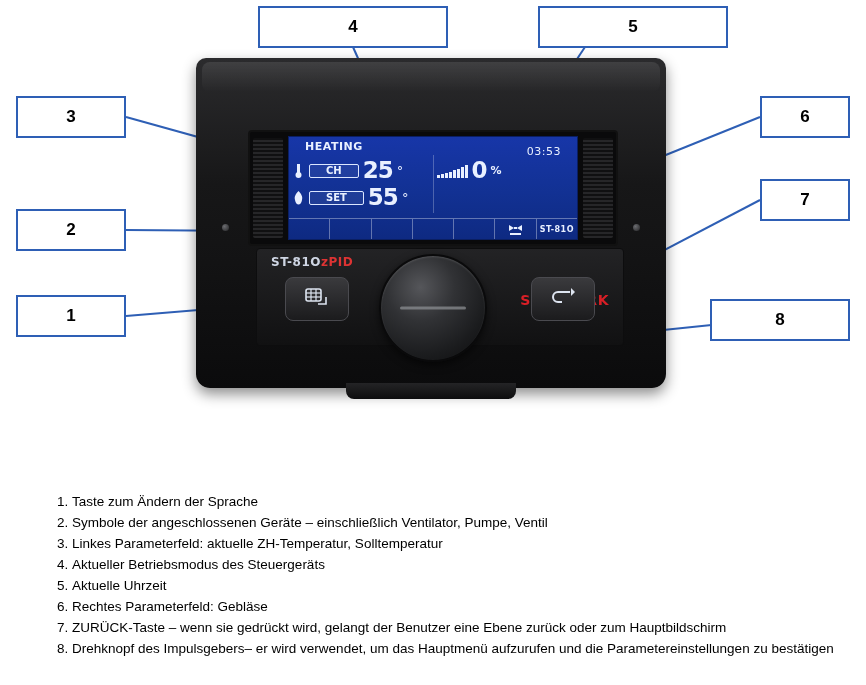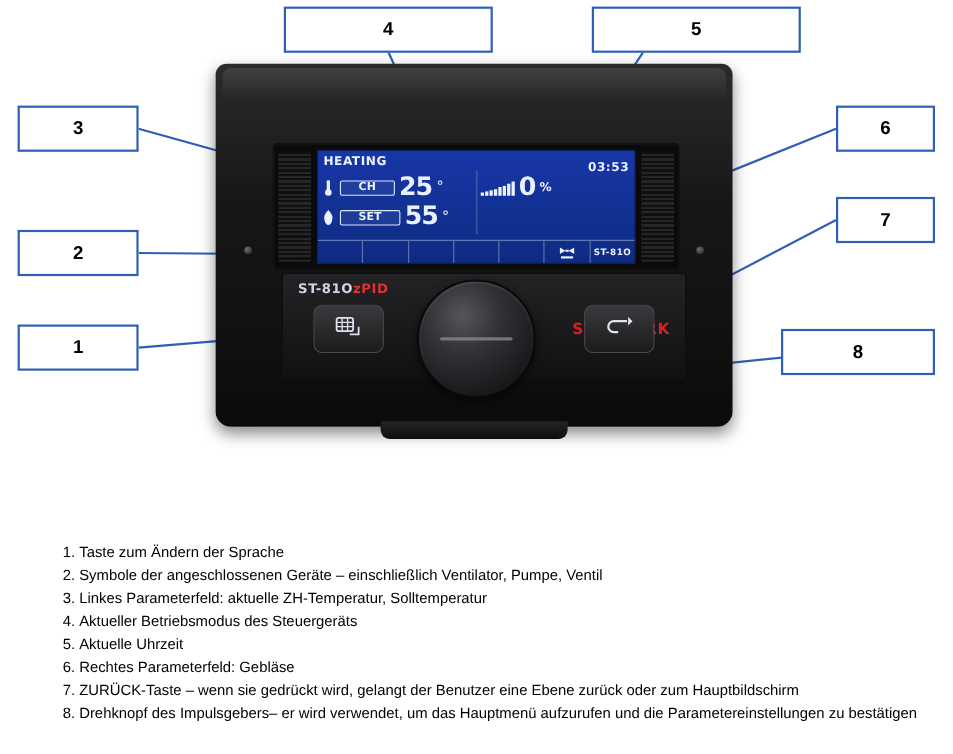--- a/index.html
+++ b/index.html
@@ -101,28 +101,28 @@
     color: #e9f0ff;
     overflow: hidden;
   }
   .lcd-top {
     position: absolute;
     left: 0; top: 0; right: 0;
     height: 18px;
     display: flex;
     align-items: center;
     justify-content: space-between;
-    padding: 0 5px;
+    padding: 0 16px;
     box-sizing: border-box;
     font-size: 11px;
     font-weight: bold;
     letter-spacing: .5px;
     gap: 20px;
   }
-  .lcd-top .clock { font-weight: bold; font-size: 11px; margin-top: 10px; }
+  .lcd-top .clock { font-weight: normal; font-size: 11px; margin-top: 10px; }
   .lcd-mid {
     position: absolute;
     left: 0; top: 18px; right: 0;
     height: 58px;
     display: flex;
   }
   .panel {
     flex: 1;
     position: relative;
     padding: 2px 3px;

